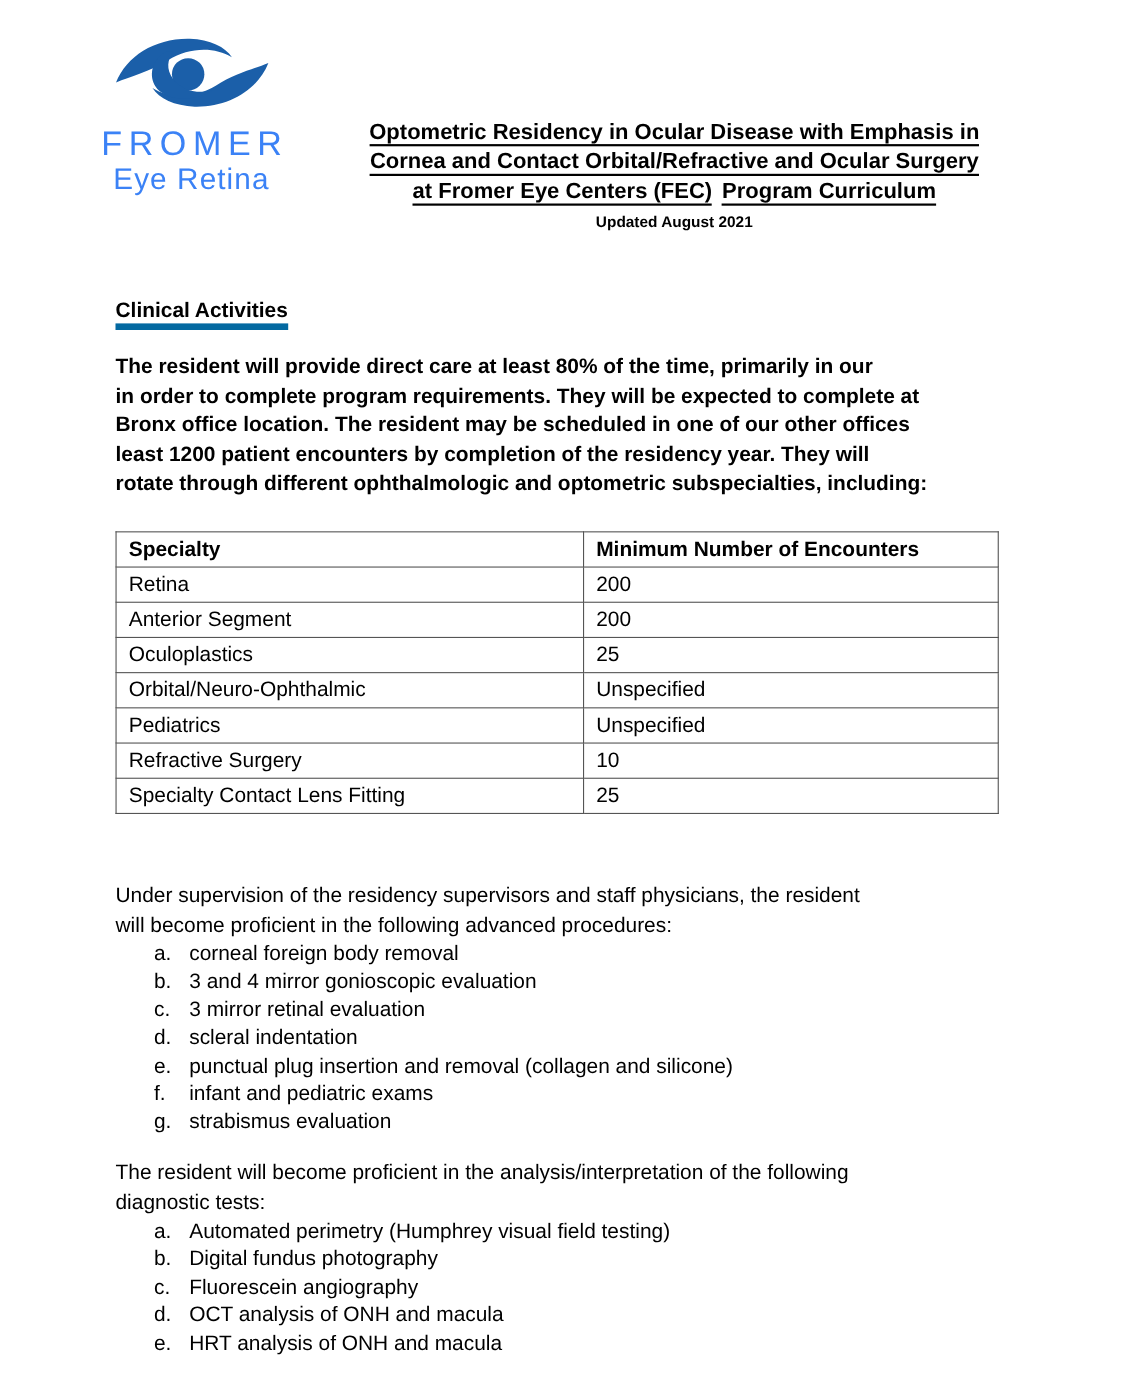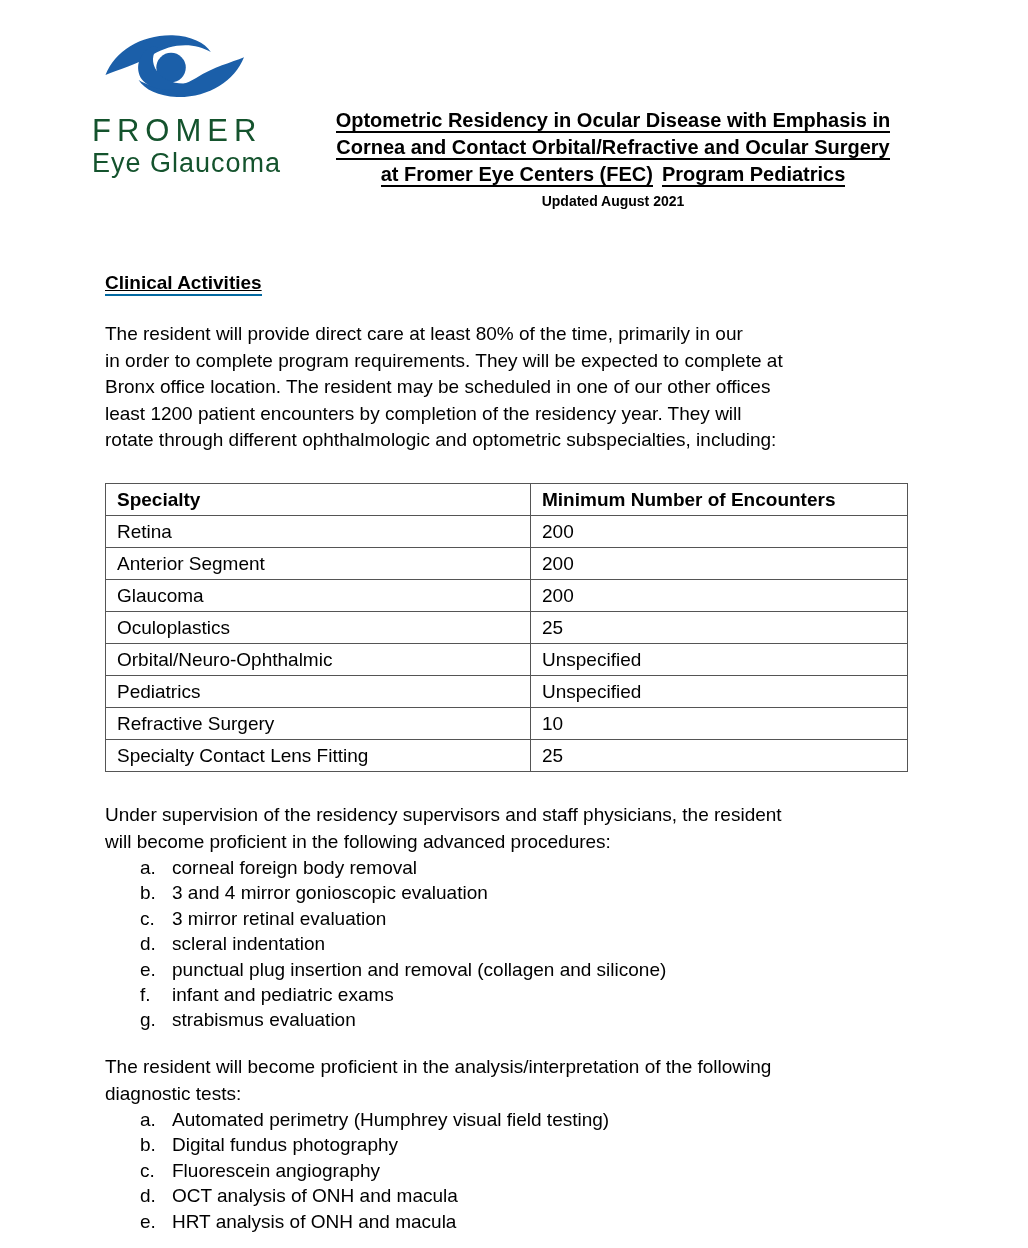--- a/index.html
+++ b/index.html
@@ -13,21 +13,21 @@
     overflow: hidden;
   }
 
   
   .logo {
     position: absolute;
     left: 92px;
     top: 30px;
     width: 164px;
     text-align: center;
-    color: #14532d;
+    color: #3b82f6;
   }
   .logo svg { display: block; margin: 0 auto; }
   .brand-name {
     font-size: 31px;
     letter-spacing: 6px;
     line-height: 32px;
     margin-top: 15px;
     white-space: nowrap;
   }
   .brand-sub {
@@ -63,31 +63,31 @@
   }
 
   
   .heading {
     position: absolute;
     left: 105px;
     top: 272px;
     font-size: 19px;
     font-weight: bold;
   }
-  .heading .u { border-bottom: 2px solid #0369a1; padding-bottom: 1px; text-decoration: underline; }
+  .heading .u { border-bottom: 6px solid #0369a1; padding-bottom: 1px; }
 
   
   .para {
     position: absolute;
     left: 105px;
     font-size: 19px;
     line-height: 26.5px;
   }
   .para .pline { white-space: nowrap; }
-  #para-intro { top: 321px; }
+  #para-intro { top: 321px; font-weight: bold; }
   #para-procedures { top: 802px; }
   #para-diagnostics { top: 1054px; }
 
   
   table.encounters {
     position: absolute;
     left: 105px;
     top: 483px;
     width: 803px;
     border-collapse: collapse;
@@ -126,27 +126,27 @@
 <div class="page">
 
   <div class="logo">
     <svg width="148" height="70" viewBox="0 0 200 95" xmlns="http://www.w3.org/2000/svg">
       <path d="M7,61 C20,28 56,6 98,7 C123,8 142,17 150,30 C128,16 96,18 72,33 C48,48 24,54 7,61 Z" fill="#1b5fa9"></path>
       <path transform="rotate(180 101 49)" d="M7,61 C20,28 56,6 98,7 C123,8 142,17 150,30 C128,16 96,18 72,33 C48,48 24,54 7,61 Z" fill="#1b5fa9"></path>
       <circle cx="96" cy="51" r="20" fill="#1b5fa9"></circle>
       <path d="M64,26 C50,37 47,56 58,69 C71,83 102,86 126,71 C105,76 86,69 77,56 C69,45 70,32 78,24 C73,21 68,23 64,26 Z" fill="#1b5fa9"></path>
     </svg>
     <div class="brand-name">FROMER</div>
-    <div class="brand-sub">Eye Glaucoma</div>
+    <div class="brand-sub">Eye Retina</div>
   </div>
 
   <div class="title-block">
     <div class="line"><span class="u">Optometric Residency in Ocular Disease with Emphasis in</span></div>
     <div class="line"><span class="u">Cornea and Contact Orbital/Refractive and Ocular Surgery</span></div>
-    <div class="line"><span class="u">at Fromer Eye Centers (FEC)</span><span class="title-gap"></span><span class="u">Program Pediatrics</span></div>
+    <div class="line"><span class="u">at Fromer Eye Centers (FEC)</span><span class="title-gap"></span><span class="u">Program Curriculum</span></div>
     <div class="updated">Updated August 2021</div>
   </div>
 
   <div class="heading">
     <span class="u">Clinical Activities</span>
   </div>
 
   <div class="para" id="para-intro">
     <div class="pline">The resident will provide direct care at least 80% of the time, primarily in our</div>
     <div class="pline">in order to complete program requirements. They will be expected to complete at</div>
@@ -163,24 +163,20 @@
     </tr>
     <tr>
       <td>Retina</td>
       <td>200</td>
     </tr>
     <tr>
       <td>Anterior Segment</td>
       <td>200</td>
     </tr>
     <tr>
-      <td>Glaucoma</td>
-      <td>200</td>
-    </tr>
-    <tr>
       <td>Oculoplastics</td>
       <td>25</td>
     </tr>
     <tr>
       <td>Orbital/Neuro-Ophthalmic</td>
       <td>Unspecified</td>
     </tr>
     <tr>
       <td>Pediatrics</td>
       <td>Unspecified</td>

